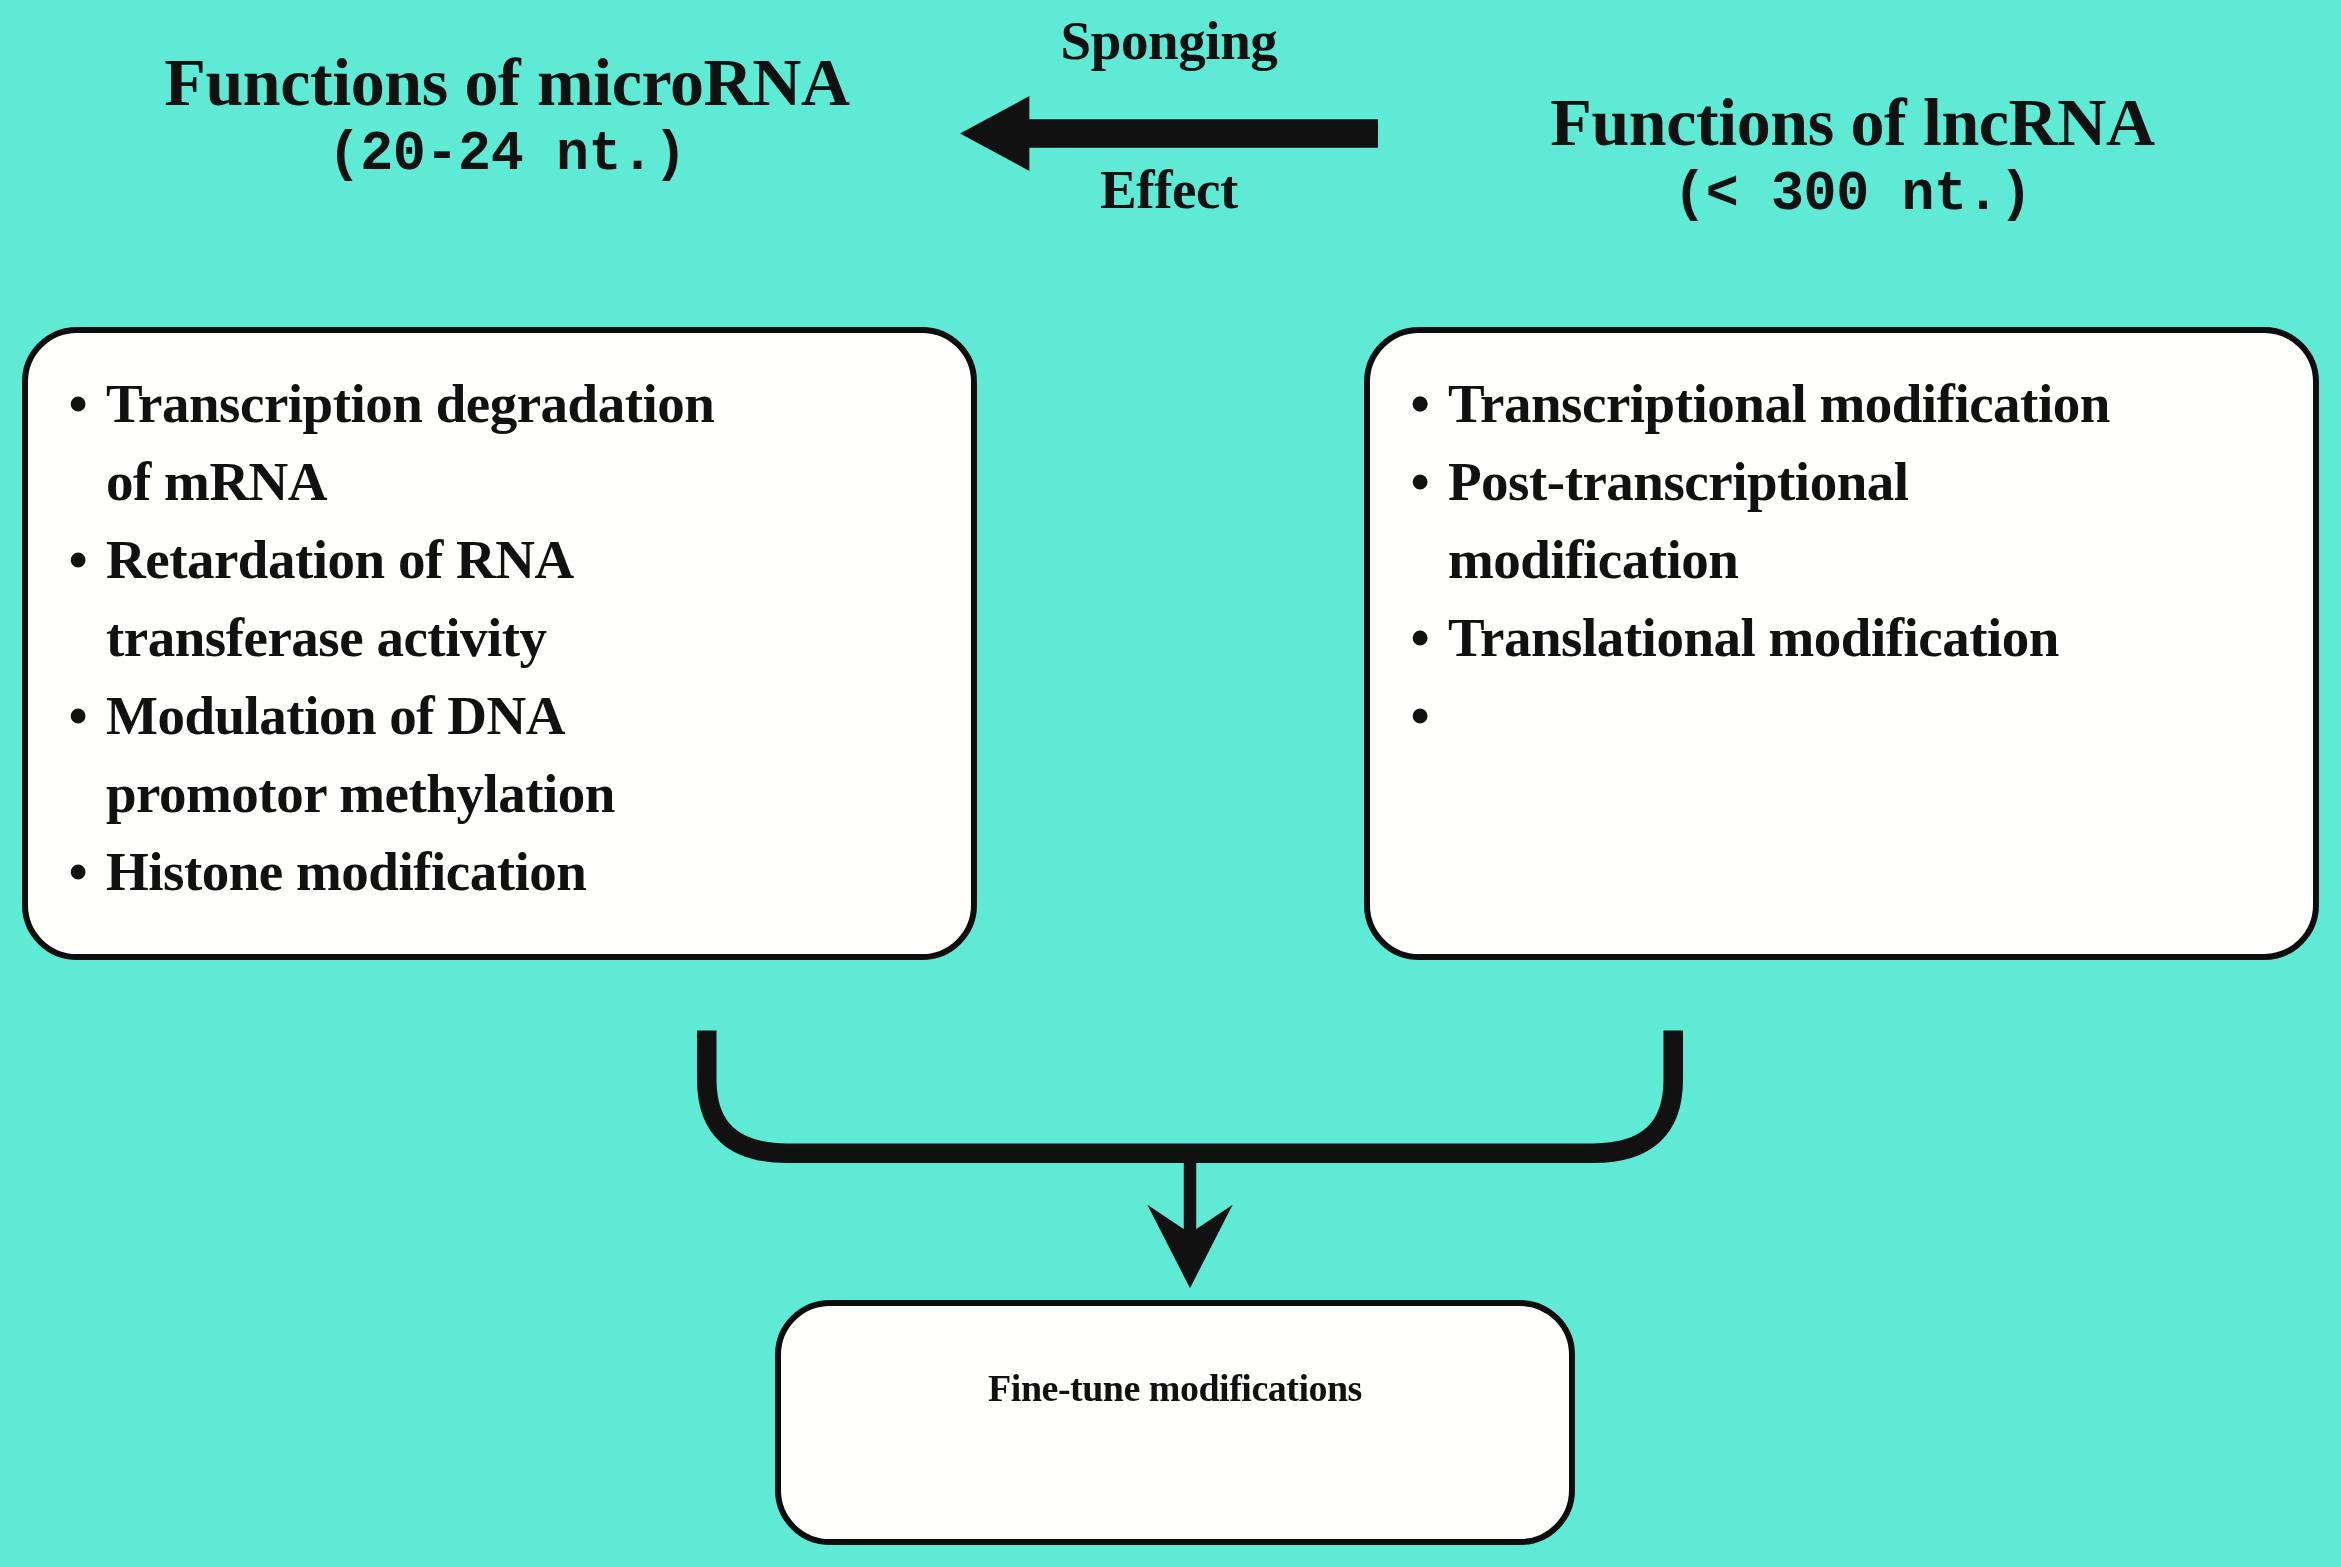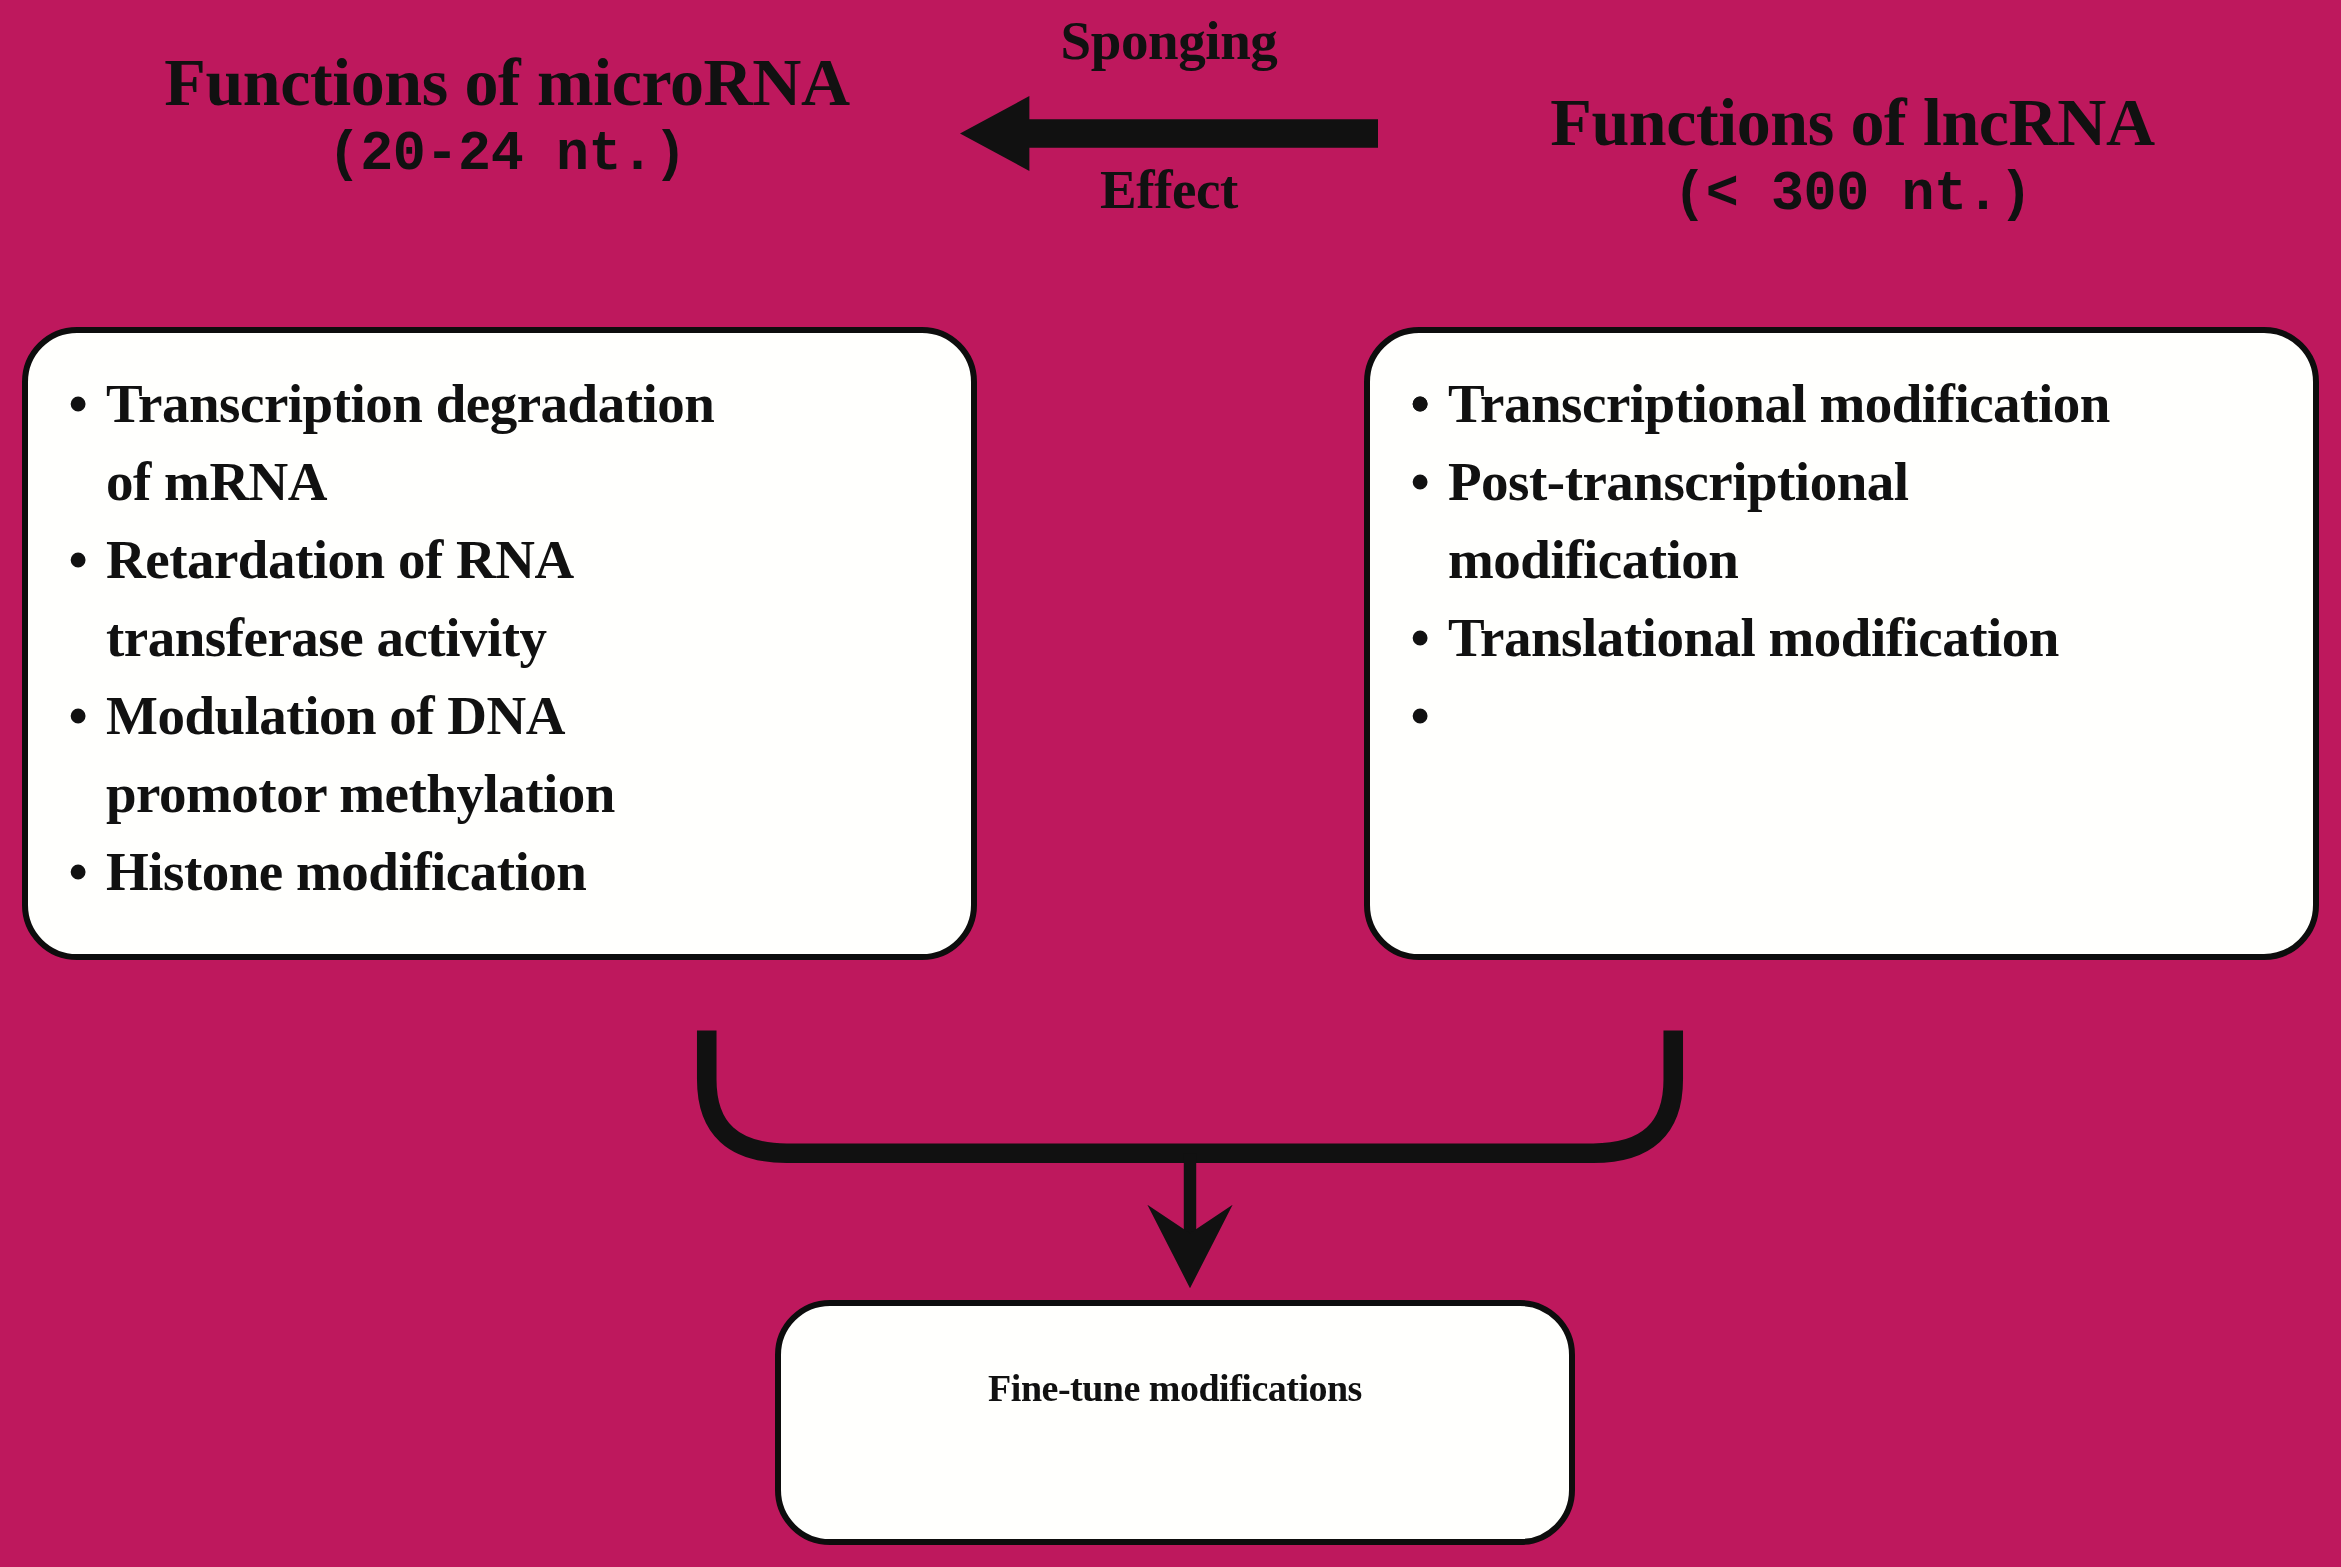--- a/index.html
+++ b/index.html
@@ -4,21 +4,21 @@
 <style>
   html, body {
     margin: 0;
     padding: 0;
     background: #ffffff;
   }
   #canvas {
     position: relative;
     width: 2342px;
     height: 1567px;
-    background: #be185d;
+    background: #5eead4;
     overflow: hidden;
     font-family: "Liberation Serif", "DejaVu Serif", serif;
     color: #111111;
   }
 
   
   .heading {
     position: absolute;
     text-align: center;
     font-weight: bold;

